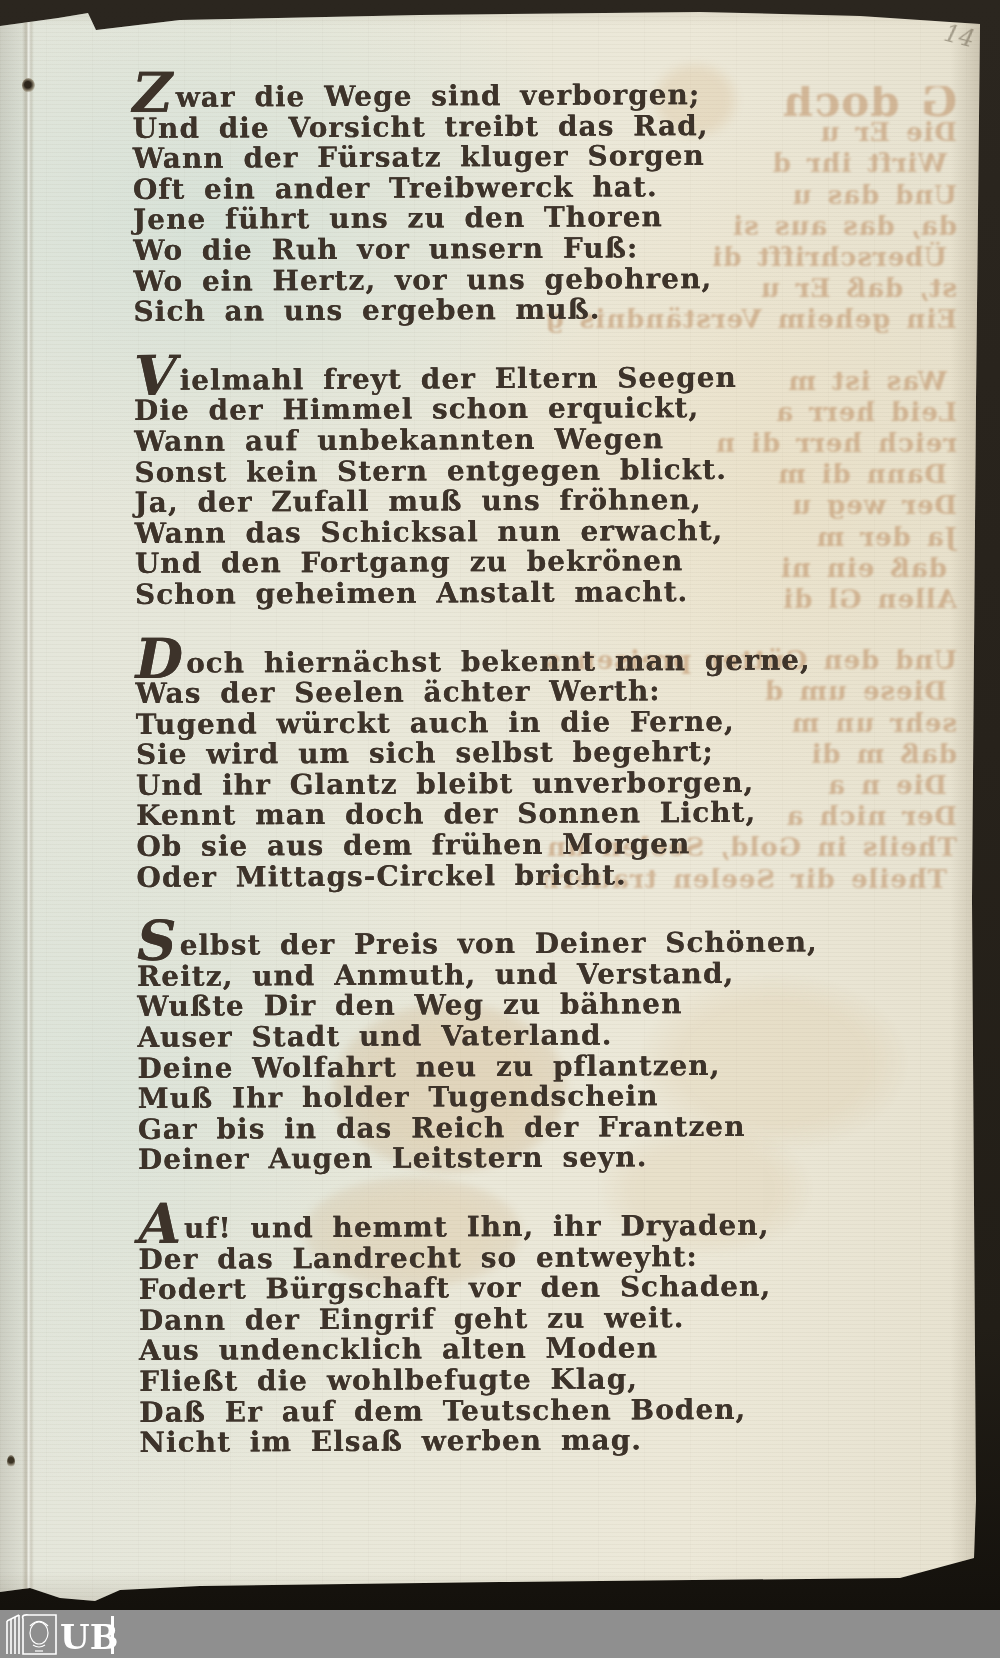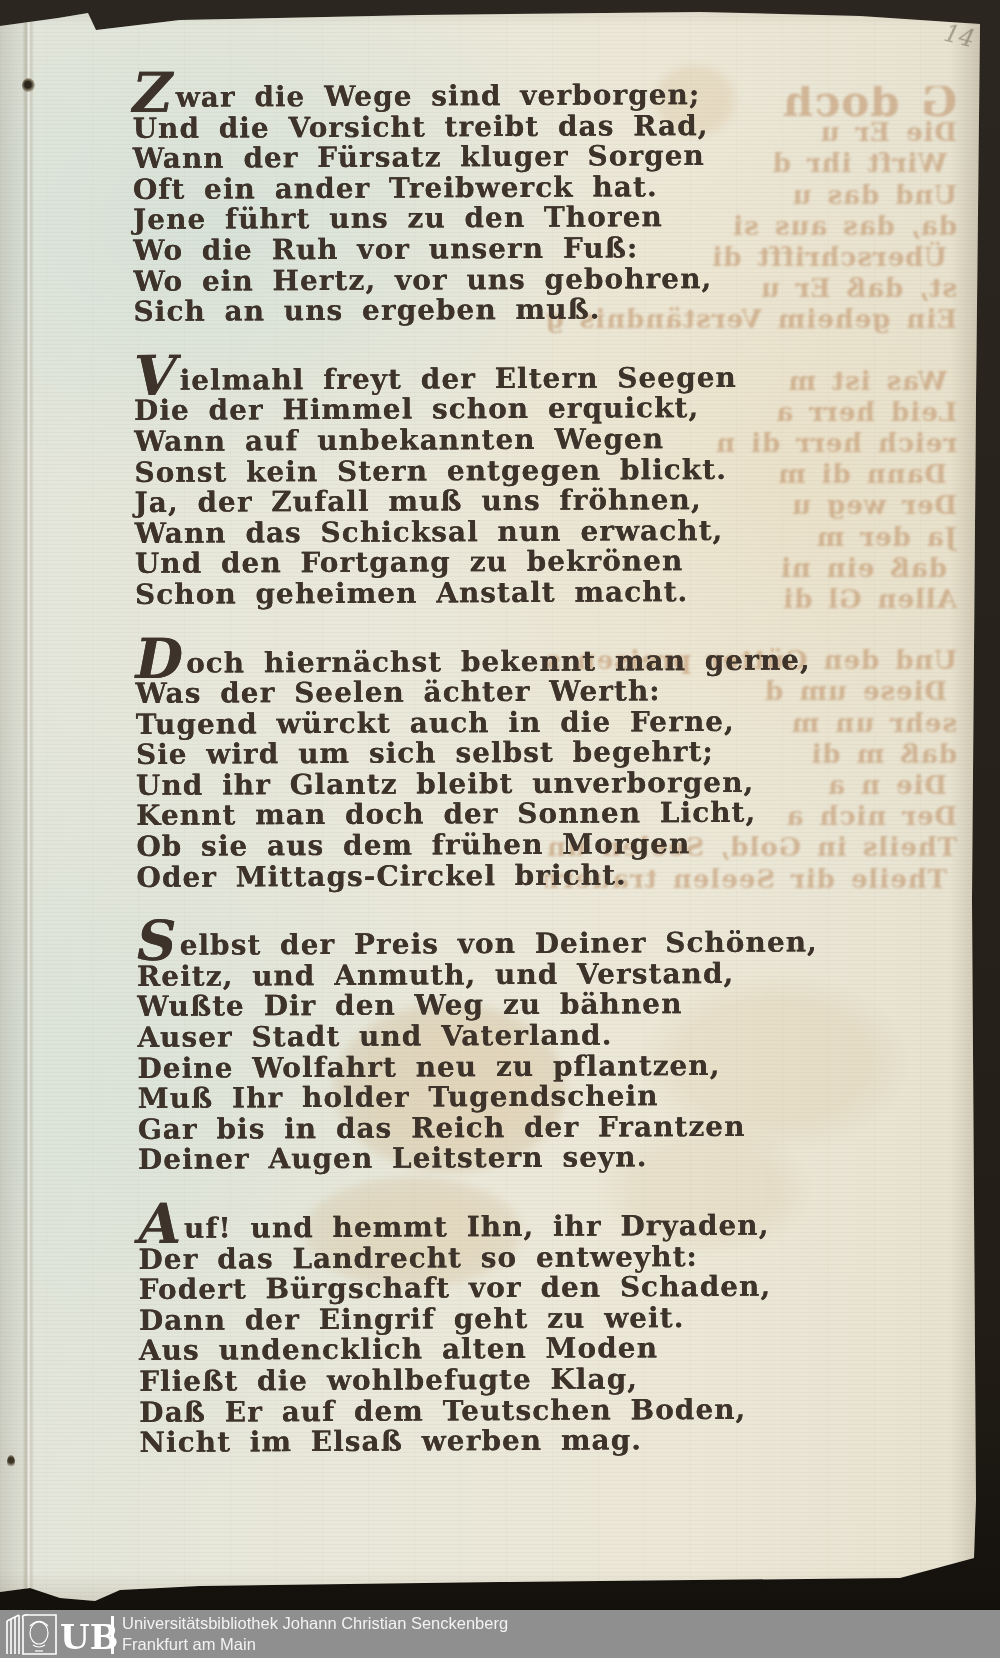--- a/index.html
+++ b/index.html
@@ -217,19 +217,15 @@
       <g stroke="#ffffff" stroke-width="1.6" fill="none">
         <path d="M19 8 Q17 3 25 4 L52 4 L52 43 L19 43 Z"></path>
         <ellipse cx="35" cy="22" rx="9" ry="11" stroke-width="1.2"></ellipse>
         <path d="M26 15 Q35 6 44 15" stroke-width="1.2"></path>
         <path d="M29 34 Q35 38 41 34" stroke-width="1.2"></path>
         <path d="M31 40 L39 40" stroke-width="1.2"></path>
       </g>
       <text x="56" y="38" font-family="DejaVu Serif, serif" font-weight="bold" font-size="34" fill="#ffffff">UB</text>
       <rect x="107" y="5" width="3" height="38" fill="#ffffff"></rect>
     </svg>
-    <div class="footer-text">
-      <div>Universitätsbibliothek Johann Christian Senckenberg</div>
-      <div>Frankfurt am Main</div>
-    </div>
   </div>
 
 </div>
 
 </body></html>

